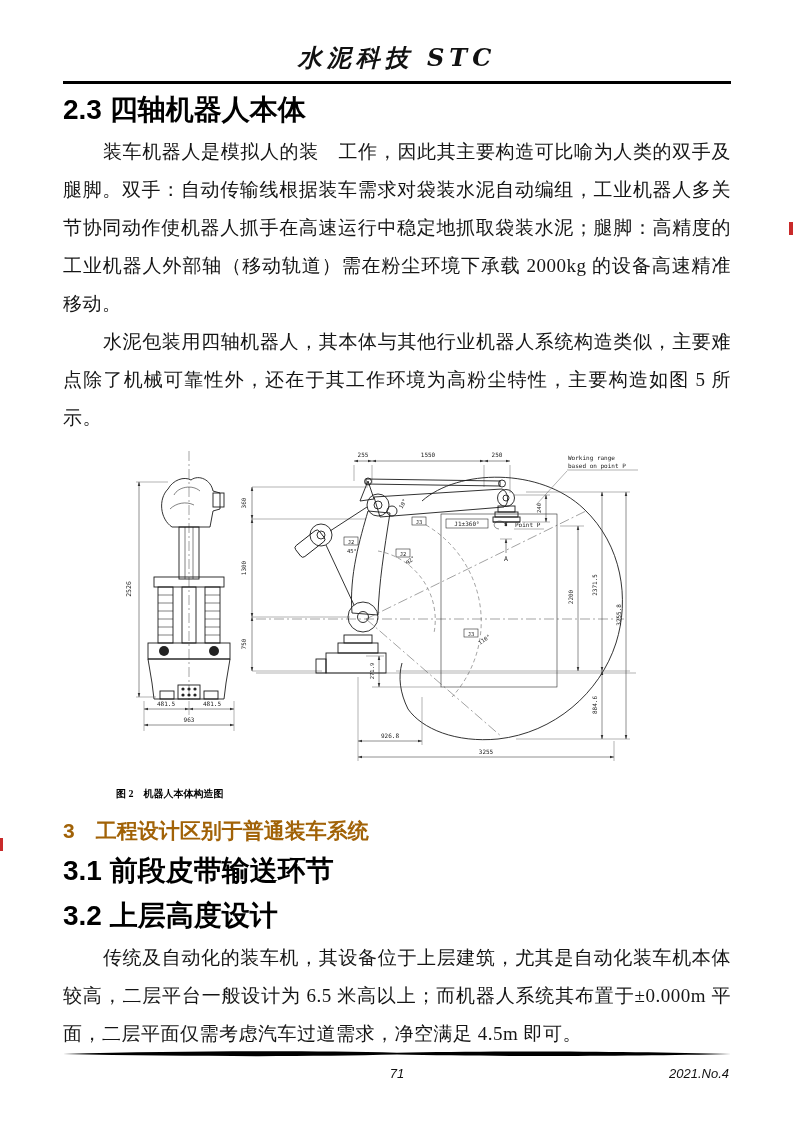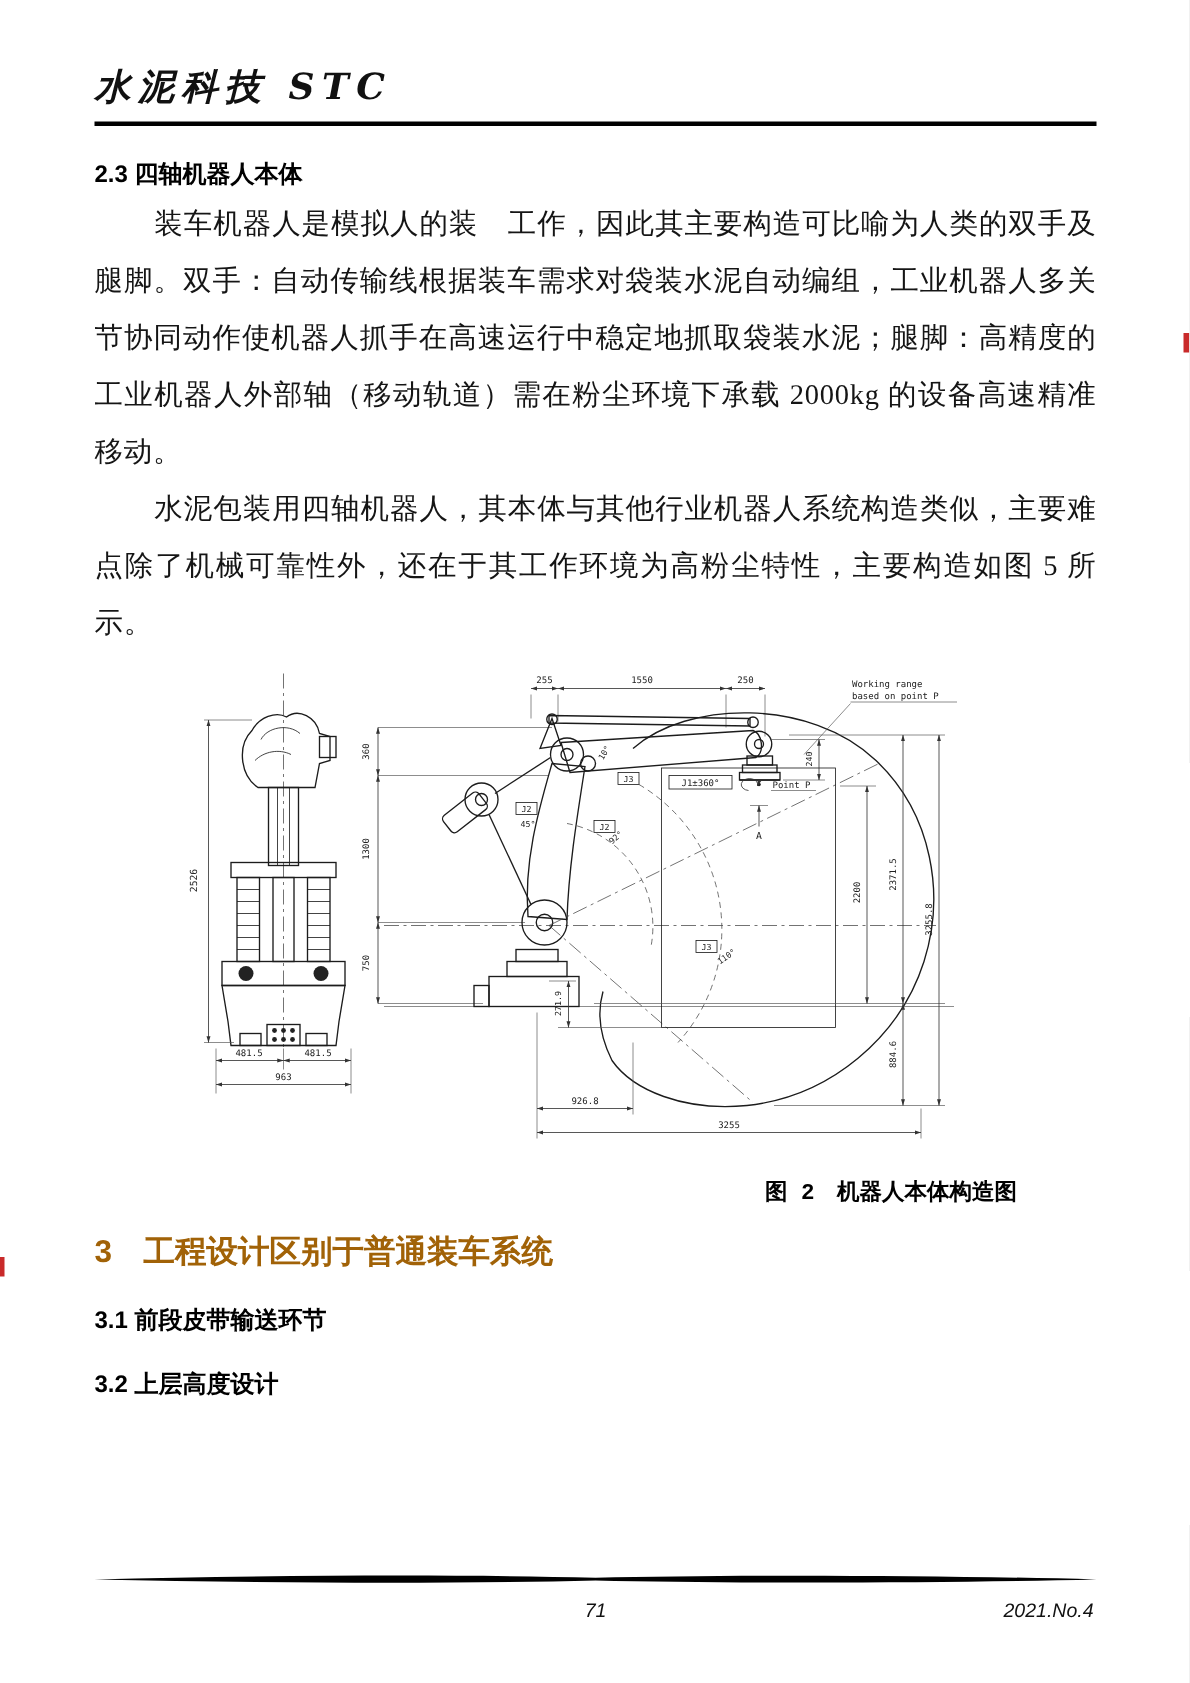--- a/index.html
+++ b/index.html
@@ -1,30 +1,30 @@
 <!DOCTYPE html>
 <html><head>
 <meta charset="utf-8">
 <style>
   html,body{margin:0;padding:0;background:#e8e8e8;}
   .page{position:relative;width:793px;height:1122px;background:#ffffff;margin:0 auto;
         font-family:"Liberation Serif",serif;color:#151515;overflow:hidden;}
   .content{position:absolute;left:63px;right:62px;top:0;}
-  .journal-title{margin-top:42px;text-align:left;font-size:24px;font-weight:700;
+  .journal-title{margin-top:42px;text-align:center;font-size:24px;font-weight:700;
         font-style:italic;letter-spacing:5px;font-family:"DejaVu Serif",serif;color:#111;}
   .header-rule{margin-top:7px;border-top:3px solid #000;height:0;}
-  h2.sec{font-family:"Liberation Sans",sans-serif;font-weight:700;font-size:16px;
-        margin:22px 0 4px 0;color:#000;}
+  h2.sec{font-family:"Liberation Sans",sans-serif;font-weight:700;font-size:28px;
+        margin:7px 0 4px 0;color:#000;}
   h1.sec{font-family:"Liberation Sans",sans-serif;font-weight:700;font-size:21px;
         margin:16px 0 6px 0;color:#a16207;}
   p.body-par{font-size:19px;line-height:38px;margin:0;text-align:justify;
         text-indent:2.1em;letter-spacing:0.5px;}
   figure.fig{margin:10px auto 0 auto;width:562px;padding:0;}
-  figcaption{margin-top:8px;text-align:right;font-family:Liberation Mono, monospace;
-        font-weight:700;font-size:15px;color:#000;}
+  figcaption{margin-top:8px;text-align:left;font-family:Liberation Serif, serif;
+        font-weight:700;font-size:10px;color:#000;}
   .fig svg{display:block;}
   .fig text{font-family:"DejaVu Sans Mono",monospace;fill:#222;}
   .b{stroke:#1c1c1c;stroke-width:0.9;fill:none;}
   .bt{stroke:#1c1c1c;stroke-width:0.55;fill:none;}
   .dim{stroke:#333;stroke-width:0.55;fill:none;}
   .ext{stroke:#555;stroke-width:0.45;fill:none;}
   .cl{stroke:#444;stroke-width:0.5;fill:none;stroke-dasharray:10 3 2 3;}
   .dsh{stroke:#444;stroke-width:0.5;fill:none;stroke-dasharray:4 3;}
   .footer{position:absolute;left:63px;right:62px;top:1044px;}
   .footer-text{position:relative;height:20px;margin-top:4px;
@@ -247,20 +247,21 @@
           <line class="dim" x1="242" y1="310" x2="498" y2="310" marker-start="url(#ma)" marker-end="url(#ma)"></line>
           <text font-size="6" text-anchor="middle" x="370" y="307">3255</text>
         </g>
       </svg>
       <figcaption>图 2　机器人本体构造图</figcaption>
     </figure>
 
     <h1 class="sec">3　工程设计区别于普通装车系统</h1>
     <h2 class="sec">3.1 前段皮带输送环节</h2>
     <h2 class="sec">3.2 上层高度设计</h2>
+    <p class="body-par">传统及自动化的装车机，其设备位于上层建筑，尤其是自动化装车机本体较高，二层平台一般设计为 6.5 米高以上；而机器人系统其布置于±0.000m 平面，二层平面仅需考虑汽车过道需求，净空满足 4.5m 即可。</p>
   </div>
 
   <div class="footer">
     <svg width="668" height="8" viewBox="0 0 668 8">
       <path d="M0,4 C120,1 240,0.5 334,2.8 C430,0.5 570,1.2 668,4 C570,6.2 430,6.8 334,4.6 C240,7 120,6.5 0,4 Z" fill="#000"></path>
     </svg>
     <div class="footer-text">
       <span class="page-number">71</span>
       <span class="issue">2021.No.4</span>
     </div>

